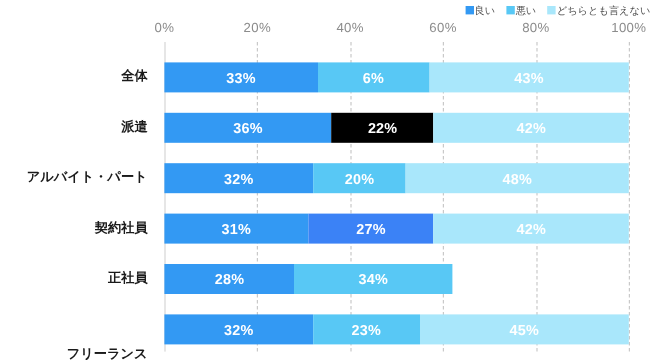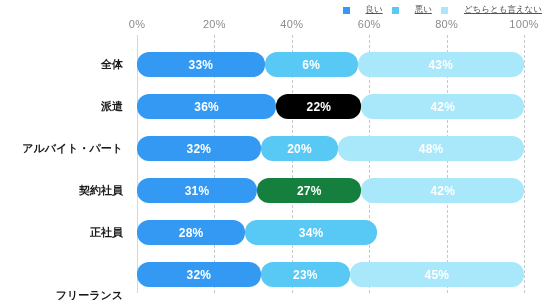--- a/index.html
+++ b/index.html
@@ -29,23 +29,22 @@
     top: 2px;
     right: 10px;
     height: 14px;
     display: flex;
     align-items: center;
     gap: 9px;
     white-space: nowrap;
   }
   .legend-item {
     display: flex;
-    align-items: flex-end;
-    gap: 16px;
-    text-decoration: underline;
+    align-items: flex-start;
+    gap: 1px;
   }
   .legend-swatch {
     width: 7px;
     height: 7px;
     flex: none;
     display: block;
   }
   .legend-label {
     font-size: 8.5px;
     line-height: 9px;
@@ -106,21 +105,20 @@
     height: 25px;
     display: flex;
   }
   .seg {
     height: 100%;
     display: flex;
     align-items: center;
     justify-content: center;
     box-sizing: border-box;
     overflow: hidden;
-    border-radius: 12px;
   }
   .seg-label {
     font-size: 12px;
     font-weight: bold;
     color: #ffffff;
     line-height: 12px;
     letter-spacing: 0.2px;
     white-space: nowrap;
   }
 
@@ -220,21 +218,21 @@
             <span class="seg-label">20%</span>
           </div>
           <div class="seg" style="width: 48%; background: rgb(169, 231, 251);">
             <span class="seg-label">48%</span>
           </div>
         </div>
         <div class="row" style="top: 143px;">
           <div class="seg" style="width: 31%; background: rgb(51, 153, 243);">
             <span class="seg-label">31%</span>
           </div>
-          <div class="seg" style="width: 27%; background: #15803d;">
+          <div class="seg" style="width: 27%; background: #3b82f6;">
             <span class="seg-label">27%</span>
           </div>
           <div class="seg" style="width: 42%; background: rgb(169, 231, 251);">
             <span class="seg-label">42%</span>
           </div>
         </div>
         <div class="row" style="top: 185px;">
           <div class="seg" style="width: 28%; background: rgb(51, 153, 243);">
             <span class="seg-label">28%</span>
           </div>

